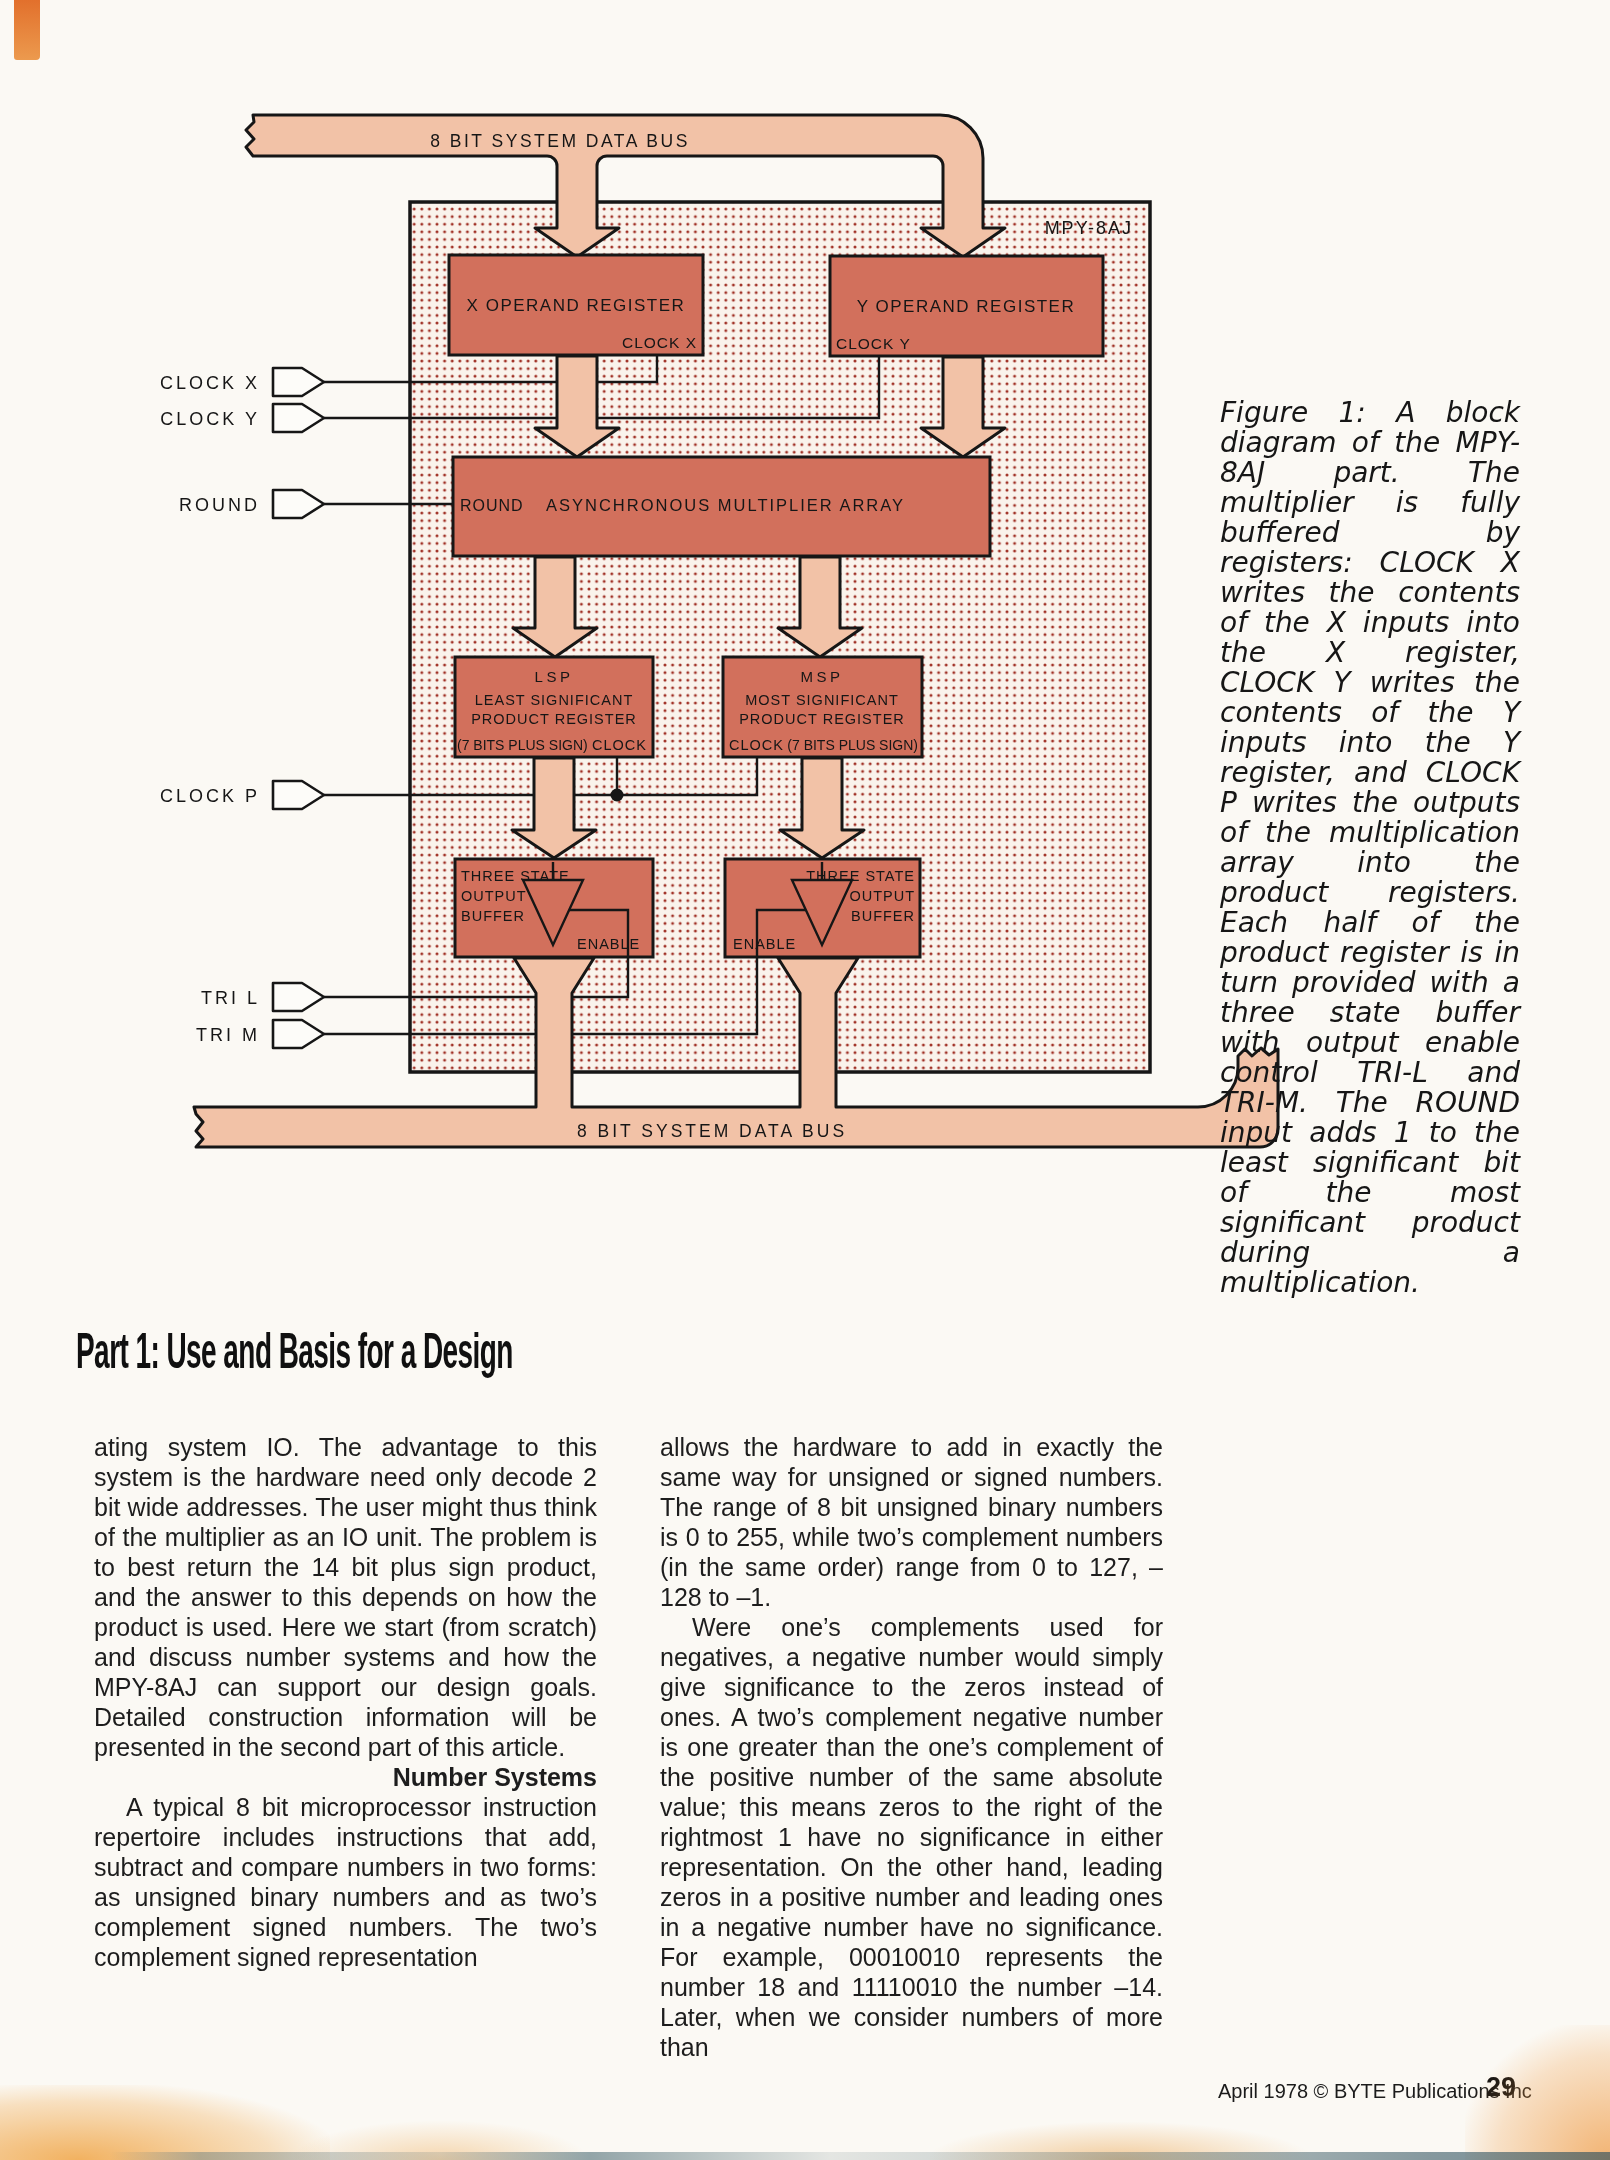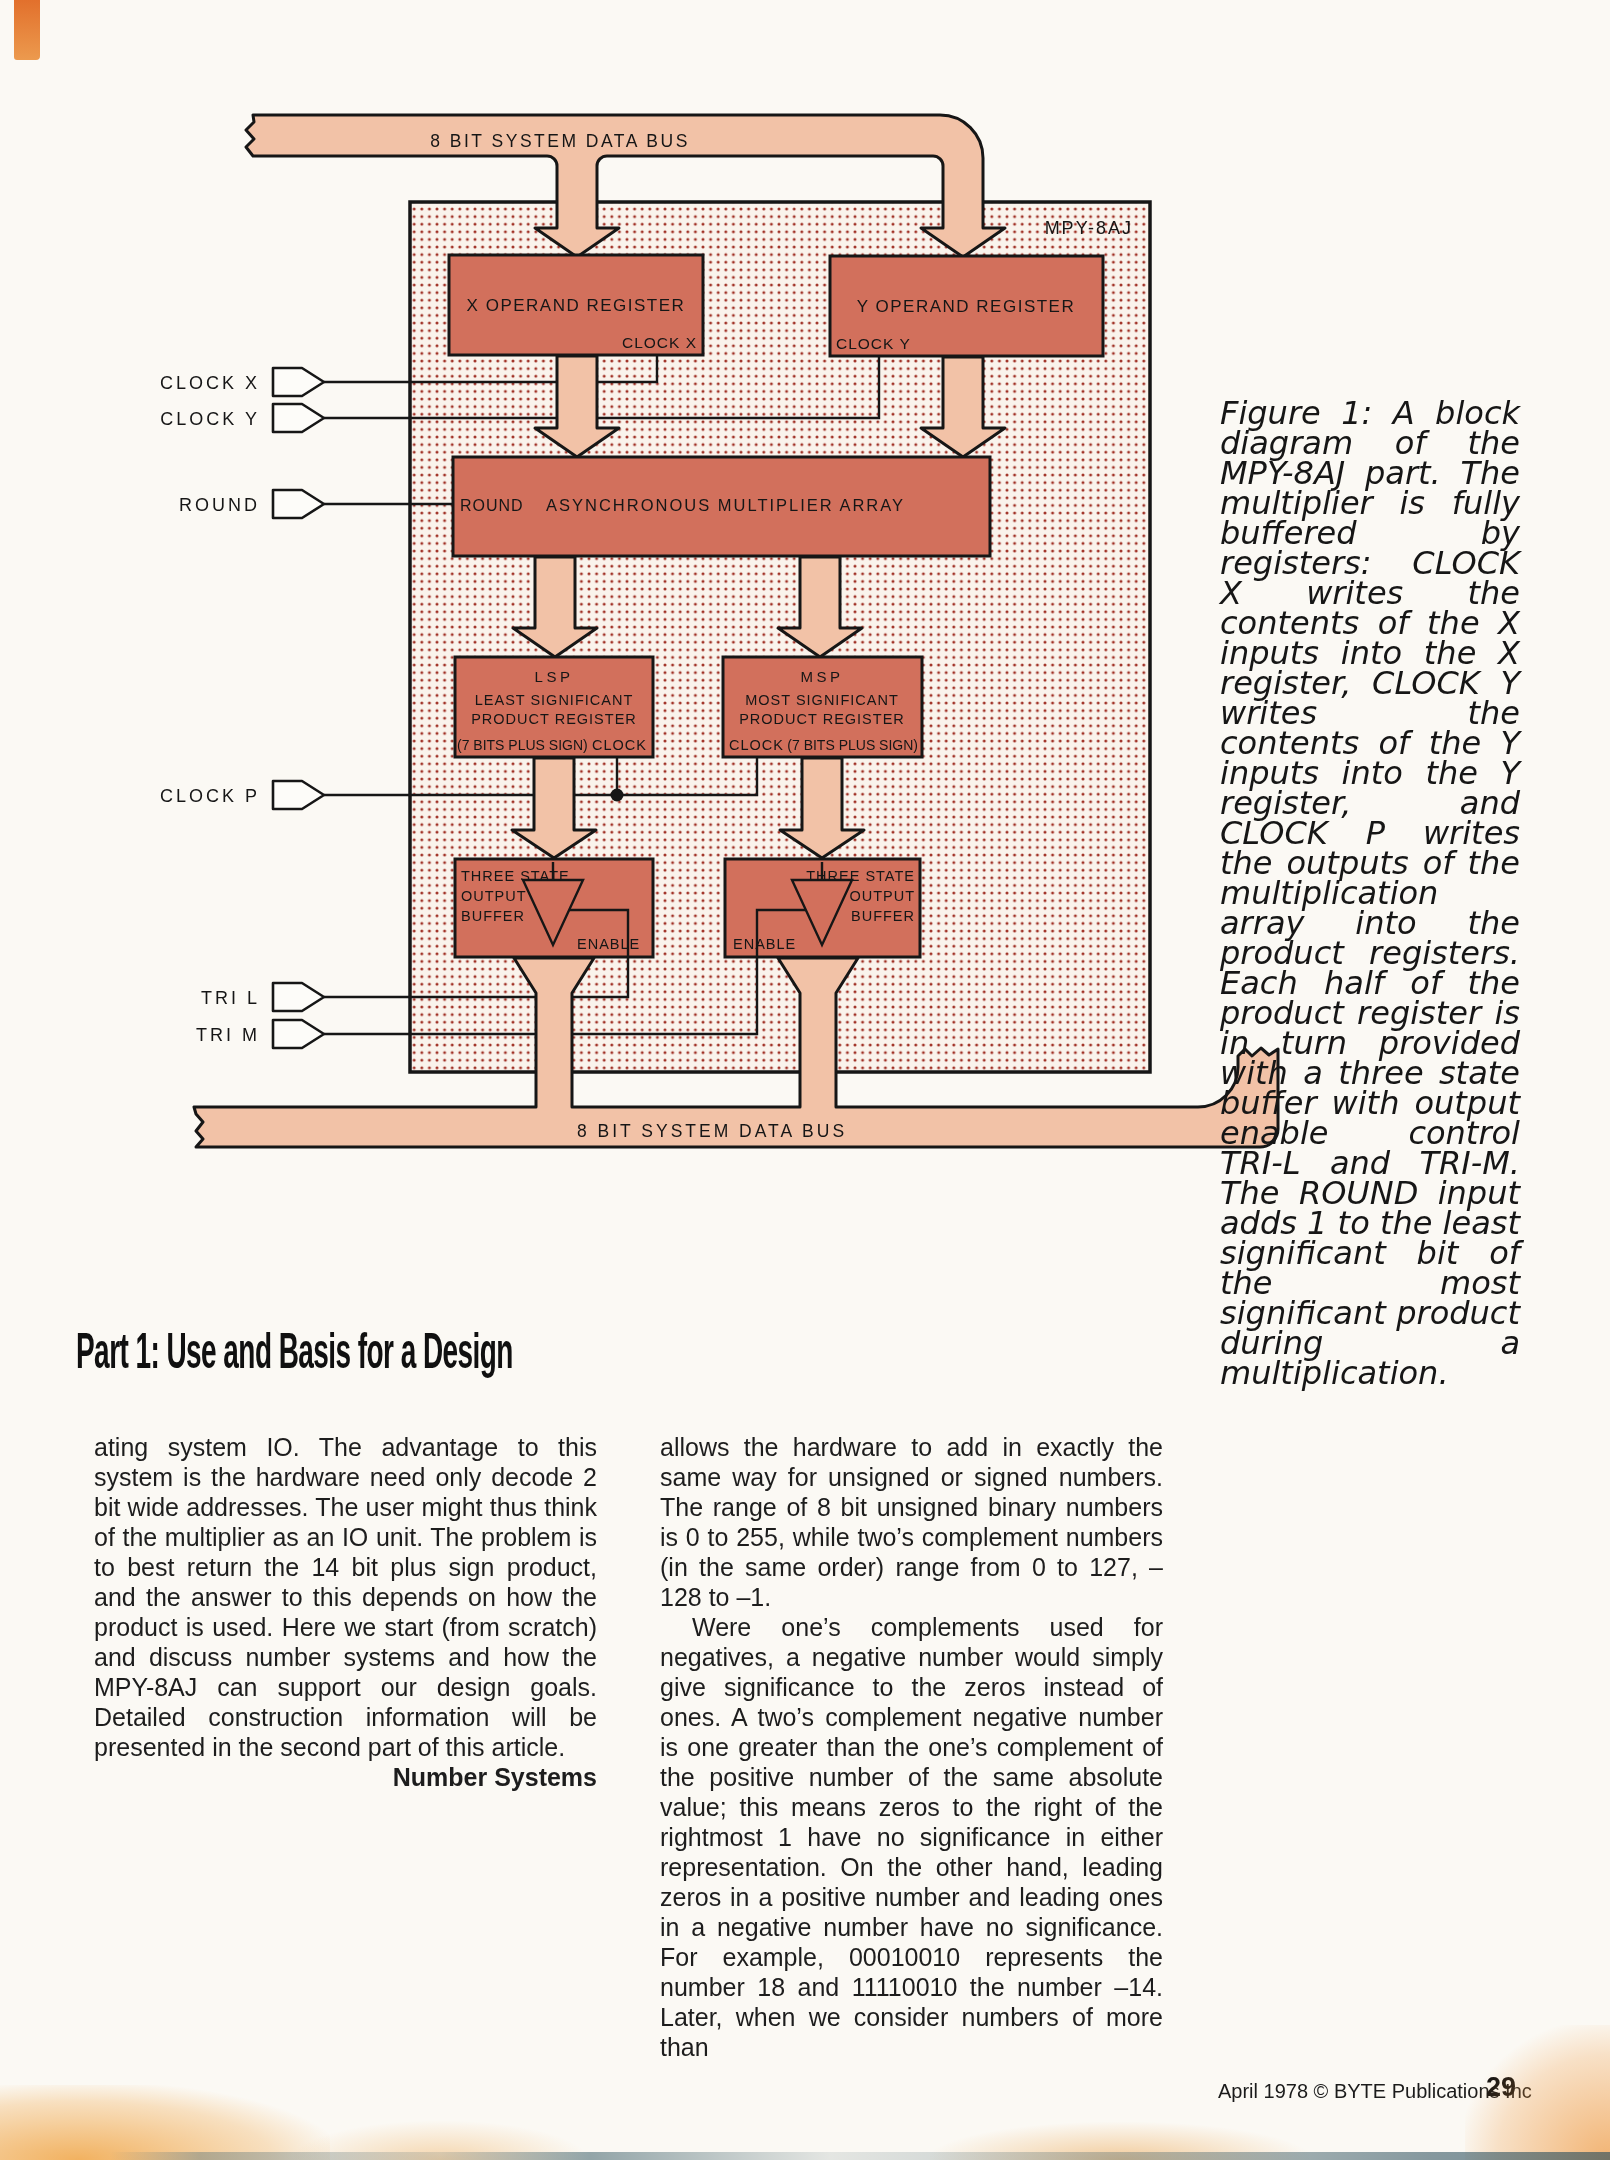--- a/index.html
+++ b/index.html
@@ -9,21 +9,21 @@
     font-family:"Liberation Sans", sans-serif;
     color:#1c1c1c;
   }
   
   #diagram{position:absolute;left:0;top:0;}
   .dtext{font-family:"Liberation Sans", sans-serif;fill:#161616;}
   
   #caption{
     position:absolute;left:1220px;top:398px;width:300px;
     font-family:"DejaVu Sans", sans-serif;
-    font-style:italic;font-size:32px;line-height:30px;
+    font-style:italic;font-size:28px;line-height:30px;
     text-align:justify;color:#161616;
   }
   
   #article-title{
     position:absolute;left:76px;top:1288px;
     font-size:50px;font-weight:bold;color:#101010;
     letter-spacing:-1px;white-space:nowrap;
     transform:scaleX(0.56);transform-origin:left top;
   }
   .col{
@@ -167,20 +167,21 @@
   <text class="dtext" x="260" y="1041" font-size="18" letter-spacing="3" text-anchor="end">TRI M</text>
 </svg>
 
 <div id="caption">Figure 1: A block diagram of the MPY-8AJ part. The multiplier is fully buffered by registers: CLOCK X writes the contents of the X inputs into the X register, CLOCK Y writes the contents of the Y inputs into the Y register, and CLOCK P writes the outputs of the multiplication array into the product registers. Each half of the product register is in turn provided with a three state buffer with output enable control TRI-L and TRI-M. The ROUND input adds 1 to the least significant bit of the most significant product during a multiplication.</div>
 
 <h1 id="article-title">Part 1:  Use and Basis for a Design</h1>
 
 <div id="col-left" class="col">
   <p>ating system IO. The advantage to this system is the hardware need only decode 2 bit wide addresses. The user might thus think of the multiplier as an IO unit. The problem is to best return the 14 bit plus sign product, and the answer to this depends on how the product is used. Here we start (from scratch) and discuss number systems and how the MPY-8AJ can support our design goals. Detailed construction information will be presented in the second part of this article.</p>
   <p class="subhead">Number Systems</p>
+  <p class="indent">A typical 8 bit microprocessor instruction repertoire includes instructions that add, subtract and compare numbers in two forms: as unsigned binary numbers and as two’s complement signed numbers. The two’s complement signed representation</p>
 </div>
 
 <div id="col-right" class="col">
   <p>allows the hardware to add in exactly the same way for unsigned or signed numbers. The range of 8 bit unsigned binary numbers is 0 to 255, while two’s complement numbers (in the same order) range from 0 to 127, –128 to –1.</p>
   <p class="indent">Were one’s complements used for negatives, a negative number would simply give significance to the zeros instead of ones. A two’s complement negative number is one greater than the one’s complement of the positive number of the same absolute value; this means zeros to the right of the rightmost 1 have no significance in either representation. On the other hand, leading zeros in a positive number and leading ones in a negative number have no significance. For example, 00010010 represents the number 18 and 11110010 the number –14. Later, when we consider numbers of more than</p>
 </div>
 
 <div id="footer-credit">April 1978 © BYTE Publications Inc</div>
 <div id="page-number">29</div>
 

